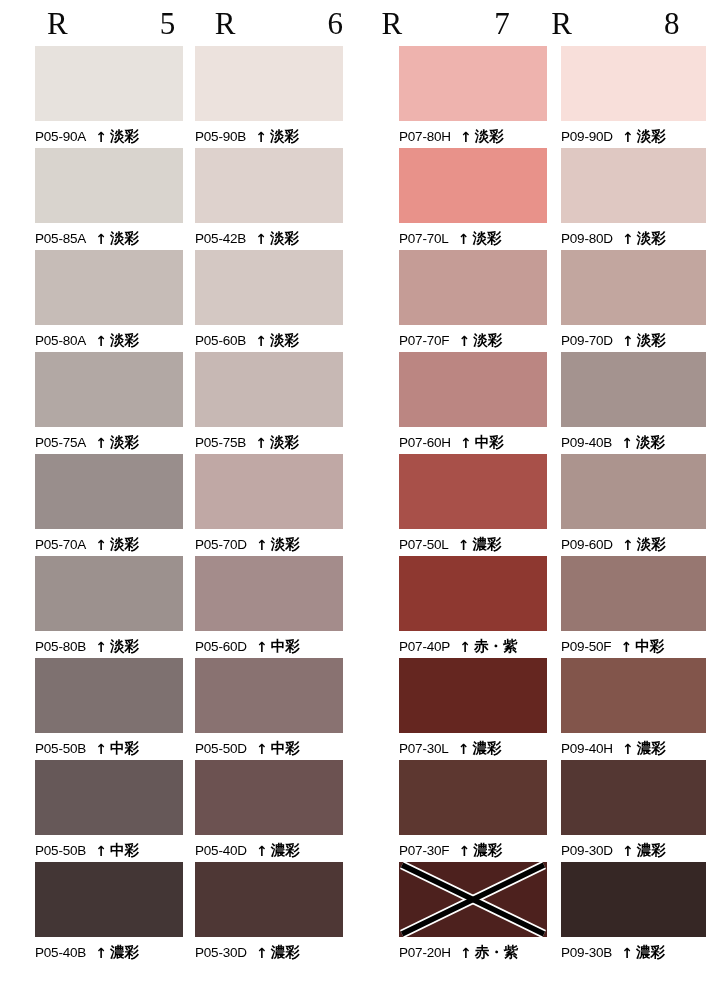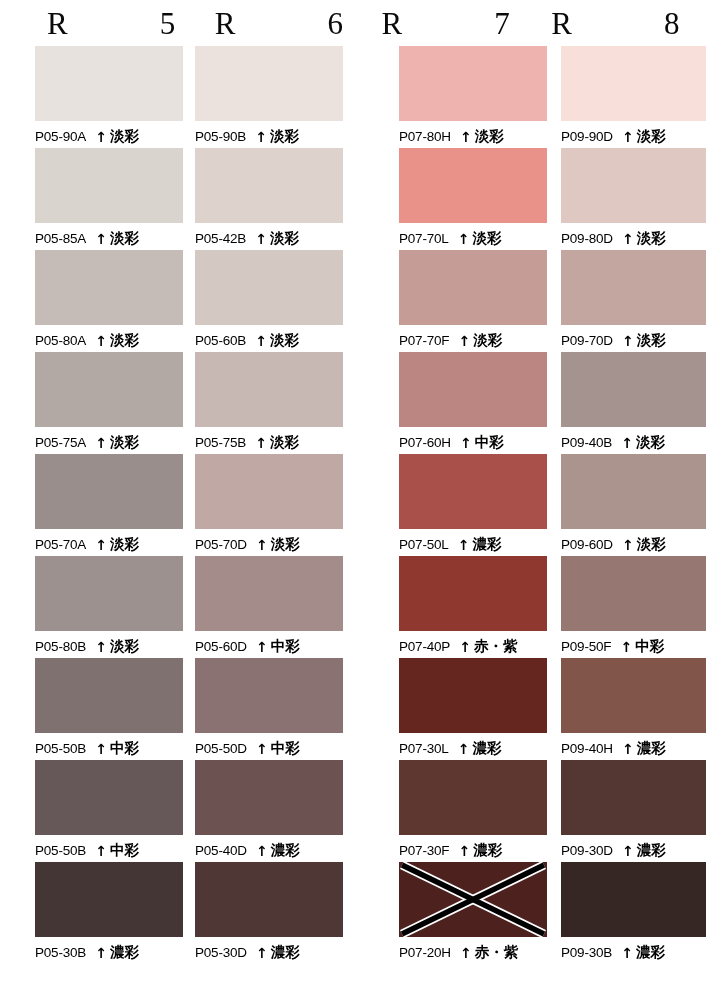--- a/index.html
+++ b/index.html
@@ -411,21 +411,21 @@
             <span class="label-code">P09-30D</span>
             <span class="label-arrow">↑</span>
             <span class="label-tone">濃彩</span>
           </div>
         </div>
       </div>
       <div class="grid-row">
         <div class="cell col1">
           <div class="swatch" style="background: rgb(67, 54, 53);"></div>
           <div class="label">
-            <span class="label-code">P05-30B</span>
+            <span class="label-code">P05-40B</span>
             <span class="label-arrow">↑</span>
             <span class="label-tone">濃彩</span>
           </div>
         </div>
         <div class="cell col2">
           <div class="swatch" style="background: rgb(78, 55, 53);"></div>
           <div class="label">
             <span class="label-code">P05-30D</span>
             <span class="label-arrow">↑</span>
             <span class="label-tone">濃彩</span>

